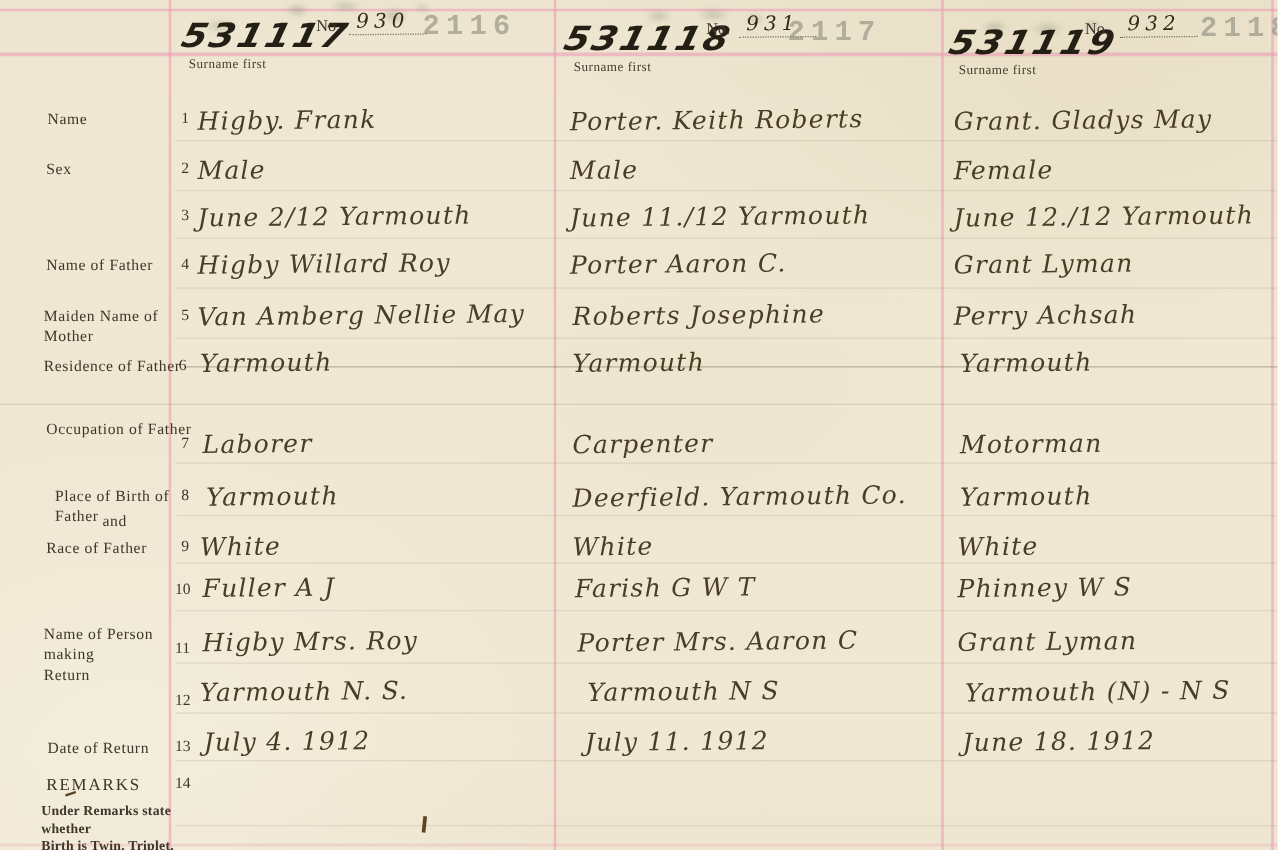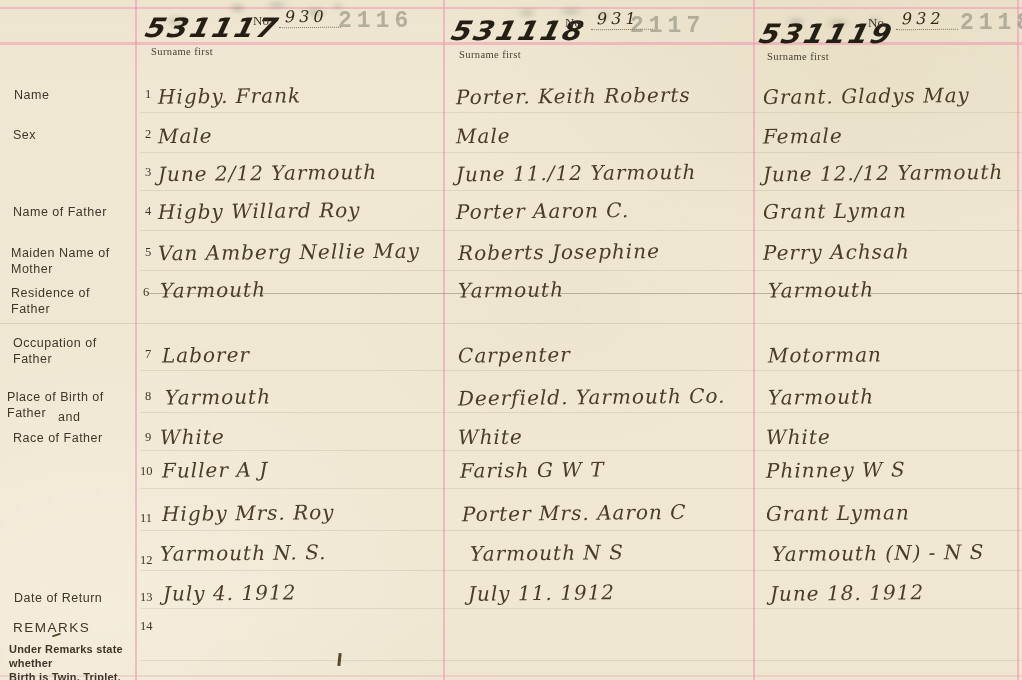--- a/index.html
+++ b/index.html
@@ -16,23 +16,23 @@
     font-family:"Liberation Serif", serif;
   }
   .abs{position:absolute;}
   
   .vline{position:absolute;top:0;bottom:0;width:2px;background:rgba(236,160,182,.65);z-index:1;}
   .hline-pink{position:absolute;left:0;right:0;background:rgba(236,160,182,.62);z-index:1;}
   .rowline{position:absolute;height:1px;background:rgba(120,108,84,.14);z-index:1;}
   .rowline.strong{background:rgba(110,100,78,.42);}
   
   .plabel{
-    font-family:Liberation Sans, sans-serif;
+    font-family:Liberation Serif, serif;
     font-size:12.5px;color:#3e362a;letter-spacing:.5px;
-    line-height:1.3;white-space:pre-line;z-index:2;
+    line-height:1.3;white-space:pre-line;z-index:2;margin-left:24px;
   }
   .rownum{font-family:"Liberation Serif", serif;font-size:12.5px;color:#3e362a;z-index:2;}
   .remarks{font-size:13.5px;letter-spacing:1.5px;}
   .footnote{font-size:11px;font-weight:bold;letter-spacing:.2px;line-height:1.25;}
   .surname{font-family:"Liberation Serif", serif;font-size:10.5px;color:#463e30;letter-spacing:.4px;z-index:2;}
   .no-label{font-family:"Liberation Serif", serif;font-size:13px;color:#3e362a;z-index:2;}
   
   .hw{
     font-family:"DejaVu Serif", serif;font-style:italic;
     font-size:20px;color:#4a3c25;letter-spacing:1px;
@@ -115,23 +115,25 @@
   <span class="abs hw hw-sm no-val" style="left:896px;top:9px;">932</span>
   <span class="abs stamp" style="left:960px;top:10px;">2118</span>
   <span class="abs surname" style="left:767px;top:51px;">Surname first</span>
 
   <div class="abs plabel" style="left:14px;top:87px;width:118px;">Name</div>
   <div class="abs plabel" style="left:13px;top:127px;width:118px;">Sex</div>
   <div class="abs plabel" style="left:13px;top:204px;width:120px;">Name of Father</div>
   <div class="abs plabel" style="left:11px;top:245px;width:124px;">Maiden Name of Mother</div>
   <div class="abs plabel" style="left:11px;top:285px;width:122px;">Residence of Father</div>
   <div class="abs plabel" style="left:13px;top:335px;width:120px;">Occupation of Father</div>
-  <div class="abs plabel" style="left:7px;top:389px;width:124px;">Place of Birth of Father</div>
+  <div class="abs plabel" style="left:20px;top:389px;width:124px;">Place of Birth of Father</div>
   <div class="abs plabel" style="left:58px;top:409px;">and</div>
   <div class="abs plabel" style="left:13px;top:430px;width:120px;">Race of Father</div>
+  <div class="abs plabel" style="left:11px;top:499px;width:126px;">Name of Person making
+    Return</div>
   <div class="abs plabel" style="left:14px;top:590px;width:120px;">Date of Return</div>
   <div class="abs plabel remarks" style="left:13px;top:619px;width:120px;">REMARKS</div>
   <div class="abs plabel footnote" style="left:9px;top:643px;width:126px;">Under Remarks state whether
  Birth is Twin, Triplet, Ille-
  gitimate or Still-birth.</div>
 
   <span class="abs rownum" style="left:145px;top:87px;">1</span>
   <span class="abs rownum" style="left:145px;top:127px;">2</span>
   <span class="abs rownum" style="left:145px;top:165px;">3</span>
   <span class="abs rownum" style="left:145px;top:204px;">4</span>

